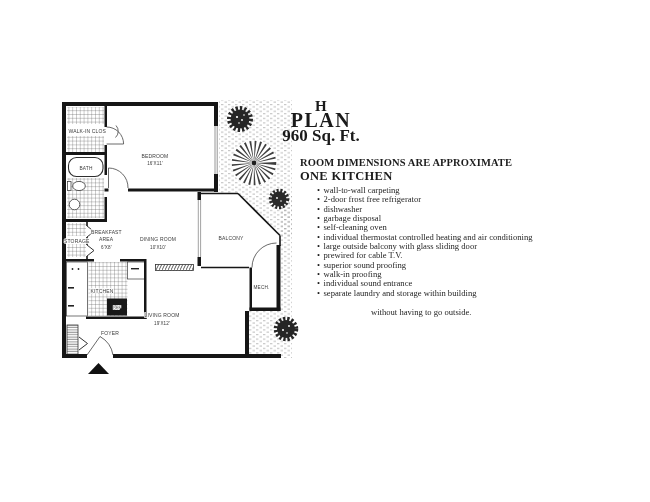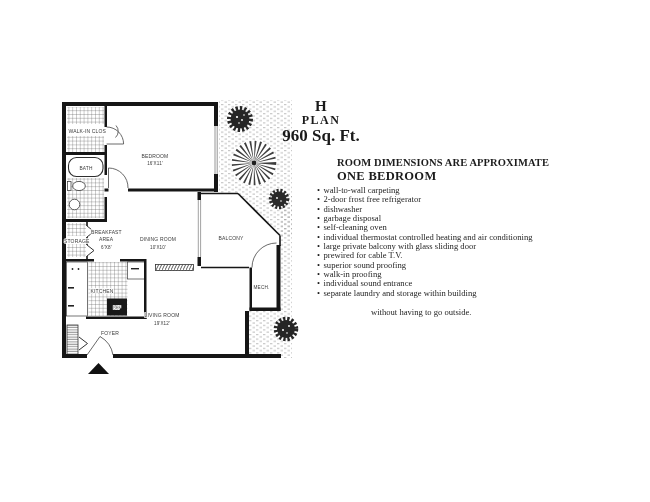--- a/index.html
+++ b/index.html
@@ -5,24 +5,24 @@
   html,body{margin:0;padding:0;background:#e8e8e8;}
   .page{
     position:relative;width:650px;height:502px;background:#ffffff;
     font-family:"Liberation Serif", serif;color:#1c1c1c;overflow:hidden;
     margin:0 auto;
   }
   .abs{position:absolute;}
   
   .title-block{left:261px;top:99px;width:120px;text-align:center;font-weight:bold;color:#1a1a1a;}
   .title-letter{font-size:15px;line-height:14px;letter-spacing:.5px;}
-  .title-word{font-size:12px;line-height:14px;letter-spacing:1.5px;}
+  .title-word{font-size:20px;line-height:14px;letter-spacing:1.5px;}
   .title-sqft{font-size:17px;line-height:17px;}
   
-  .heading{left:337px;top:157px;width:280px;}
+  .heading{left:300px;top:157px;width:280px;}
   .heading-note{font-size:10.5px;font-weight:bold;letter-spacing:.1px;line-height:12px;white-space:nowrap;}
   .heading-type{font-size:12.5px;font-weight:bold;letter-spacing:.3px;line-height:13px;margin-top:1px;}
   
   .features{left:317px;top:186px;width:300px;font-size:8.6px;line-height:9.35px;color:#1f1f1f;}
   .feature{white-space:nowrap;}
   .feature::before{content:"\2022";margin-right:3.5px;}
   .feature-cont{padding-left:7px;white-space:nowrap;margin-left:47px;}
   
   .plan{left:55px;top:95px;}
   .room-label{font-family:"Liberation Sans", sans-serif;fill:#3b3b3b;
@@ -200,31 +200,31 @@
   </svg>
 
   <div class="abs title-block">
     <div class="title-letter">H</div>
     <div class="title-word">PLAN</div>
     <div class="title-sqft">960 Sq. Ft.</div>
   </div>
 
   <div class="abs heading">
     <div class="heading-note">ROOM DIMENSIONS ARE APPROXIMATE</div>
-    <div class="heading-type">ONE BEDROOM</div>
+    <div class="heading-type">ONE KITCHEN</div>
   </div>
 
   <div class="abs features">
       <div class="feature">wall-to-wall carpeting</div>
       <div class="feature">2-door frost free refrigerator</div>
       <div class="feature">dishwasher</div>
       <div class="feature">garbage disposal</div>
       <div class="feature">self-cleaning oven</div>
       <div class="feature">individual thermostat controlled heating and air conditioning</div>
-      <div class="feature">large private balcony with glass sliding door</div>
+      <div class="feature">large outside balcony with glass sliding door</div>
       <div class="feature">prewired for cable T.V.</div>
       <div class="feature">superior sound proofing</div>
       <div class="feature">walk-in proofing</div>
       <div class="feature">individual sound entrance</div>
       <div class="feature">separate laundry and storage within building</div>
     </div>
   <div class="abs features feature-cont" style="top:307.5px;">without having to go outside.</div>
 
 </div>
 

